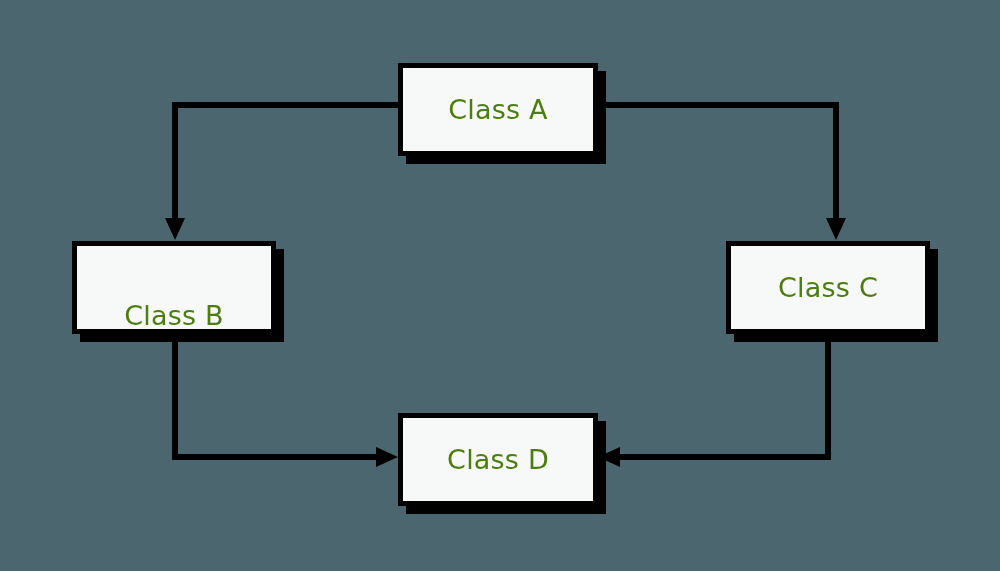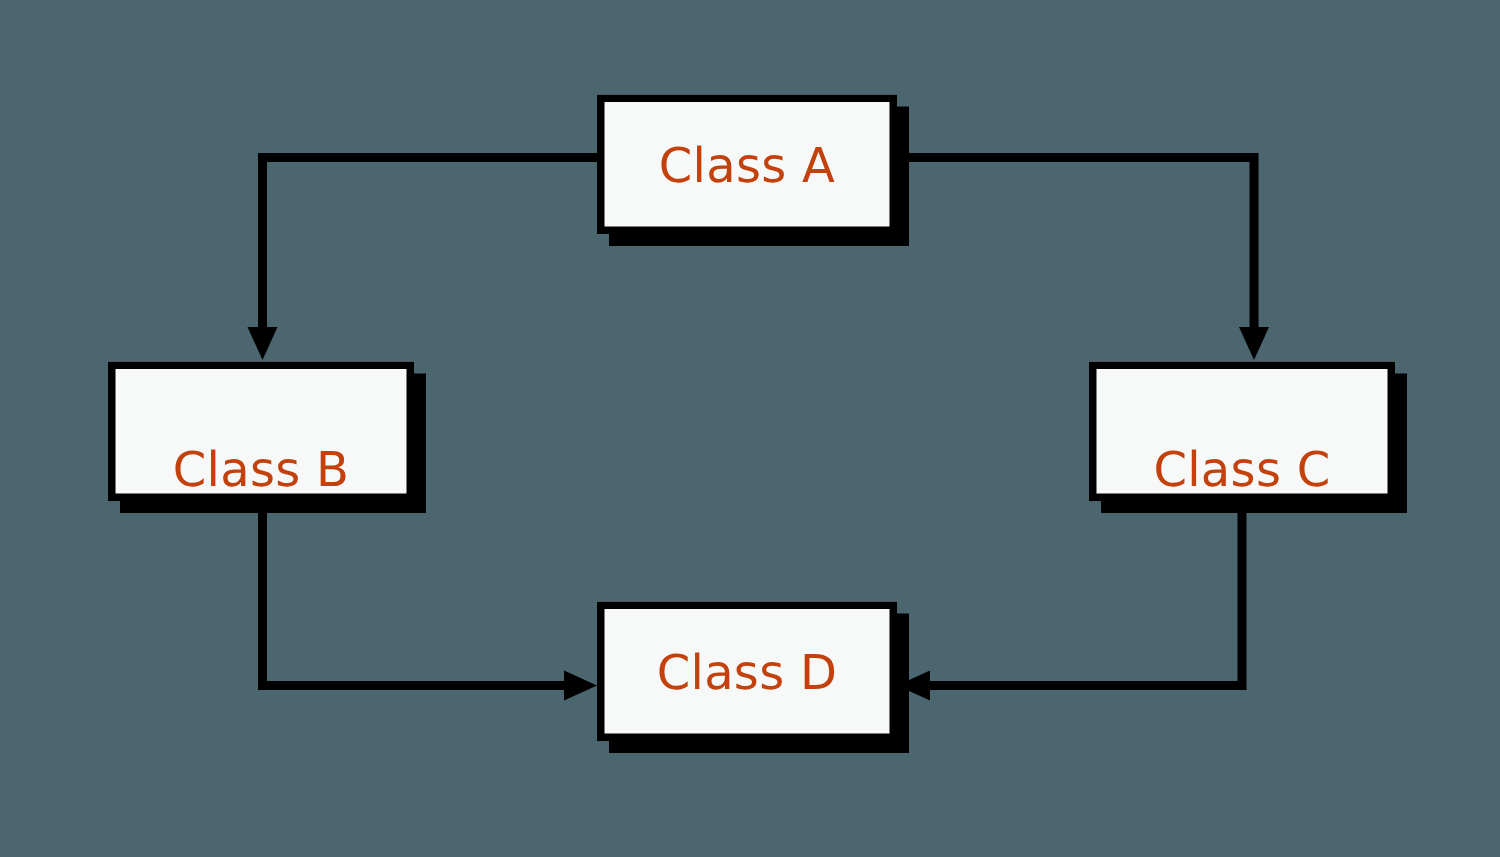--- a/index.html
+++ b/index.html
@@ -32,31 +32,31 @@
     background: #f7f8f8;
     border: 5px solid #000000;
     box-shadow: 8px 8px 0 0 #000000;
     display: flex;
     align-items: center;
     justify-content: center;
     z-index: 5;
   }
   .node-label {
     font-family: "DejaVu Sans", "Liberation Sans", sans-serif;
-    font-size: 32px;
+    font-size: 27px;
     font-weight: 400;
-    color: #c2410c;
+    color: #4d7c0f;
     letter-spacing: 0.2px;
     white-space: nowrap;
     line-height: 1;
   }
   #node-class-a { left: 398px; top: 63px;  width: 200px; height: 93px; }
   #node-class-b { left: 72px;  top: 241px; width: 204px; height: 93px; align-items: flex-end; }
-  #node-class-c { left: 726px; top: 241px; width: 204px; height: 93px; align-items: flex-end; }
-  #node-class-d { left: 398px; top: 401px; width: 200px; height: 93px; }
+  #node-class-c { left: 726px; top: 241px; width: 204px; height: 93px; }
+  #node-class-d { left: 398px; top: 413px; width: 200px; height: 93px; }
 </style>
 </head>
 <body>
 
 <div id="diagram-canvas">
 
   <svg id="diagram-svg" viewBox="0 0 1000 571" xmlns="http://www.w3.org/2000/svg">
 
     <g>
       <path d="M 398 105 L 175 105 L 175 222" fill="none" stroke="#000000" stroke-width="6" stroke-linecap="butt"></path>

